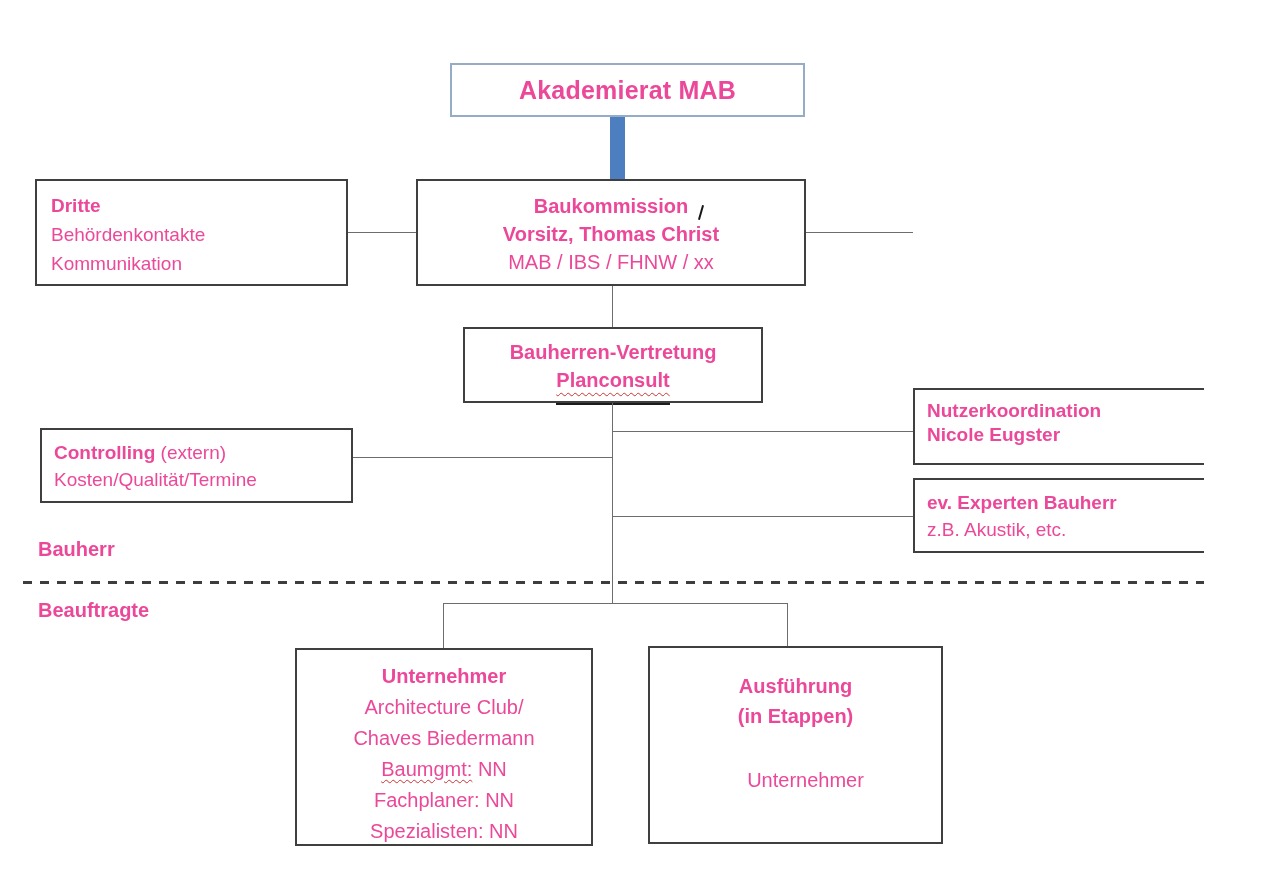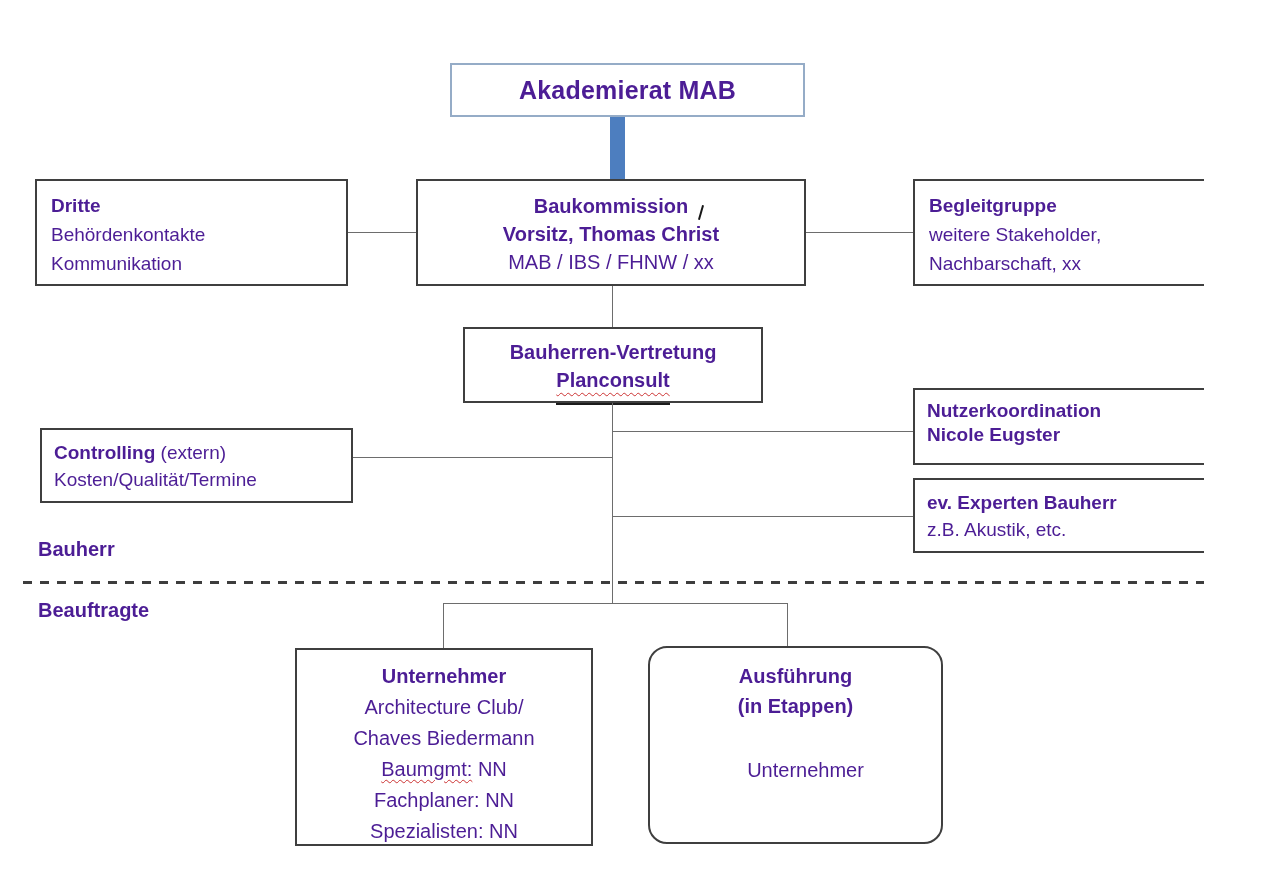--- a/index.html
+++ b/index.html
@@ -1,18 +1,18 @@
 <!DOCTYPE html>
 <html><head>
 <meta charset="utf-8">
 <style>
   html,body{margin:0;padding:0;background:#ffffff;}
   .canvas{
     position:relative;width:1204px;height:882px;background:#ffffff;
-    font-family:"Liberation Sans", sans-serif;color:#4c1d95;overflow:hidden;
+    font-family:"Liberation Sans", sans-serif;color:#ec4899;overflow:hidden;
   }
   .obox{
     position:absolute;background:#ffffff;border:2px solid #3f3f3f;
     box-sizing:border-box;font-size:19px;line-height:28px;
   }
   .obox.center{text-align:center;}
   .bold{font-weight:bold;}
   .ln{white-space:nowrap;}
   
   .titlebox{
@@ -60,25 +60,20 @@
   </div>
 
   <div class="obox center" style="left:416px;top:179px;width:390px;height:107px;padding-top:11px;font-size:20px;">
     <div class="ln bold">Baukommission</div>
     <div class="ln bold">Vorsitz, Thomas Christ</div>
     <div class="ln">MAB / IBS / FHNW / xx</div>
   </div>
 
   <div class="cursorMark" style="left:700px;top:205px;"></div>
 
-  <div class="obox" style="left:913px;top:179px;width:313px;height:107px;padding:10px 0 0 14px;line-height:29px;">
-    <div class="ln bold">Begleitgruppe</div>
-    <div class="ln">weitere Stakeholder,</div>
-    <div class="ln">Nachbarschaft, xx</div>
-  </div>
 
   <div class="hline" style="left:348px;top:232px;width:68px;"></div>
   <div class="hline" style="left:806px;top:232px;width:107px;"></div>
   <div class="vline" style="left:612px;top:286px;height:41px;"></div>
 
   <div class="obox center" style="left:463px;top:327px;width:300px;height:76px;padding-top:9px;font-size:20px;">
     <div class="ln bold">Bauherren-Vertretung</div>
     <div class="ln bold">
       <span class="blackline-squiggle">Planconsult</span>
     </div>
@@ -119,19 +114,19 @@
     <div class="ln bold">Unternehmer</div>
     <div class="ln">Architecture Club/</div>
     <div class="ln">Chaves Biedermann</div>
     <div class="ln">
       <span class="squiggle">Baumgmt:</span><span> NN</span>
     </div>
     <div class="ln">Fachplaner: NN</div>
     <div class="ln">Spezialisten: NN</div>
   </div>
 
-  <div class="obox center" style="left:648px;top:646px;width:295px;height:198px;padding-top:13px;font-size:20px;line-height:30px;border-radius:19px;">
+  <div class="obox center" style="left:648px;top:646px;width:295px;height:198px;padding-top:23px;font-size:20px;line-height:30px;">
     <div class="ln bold">Ausführung</div>
     <div class="ln bold">(in Etappen)</div>
     <div class="ln" style="margin-top:34px;margin-left:20px;">Unternehmer</div>
   </div>
 
 </div>
 
 </body></html>

